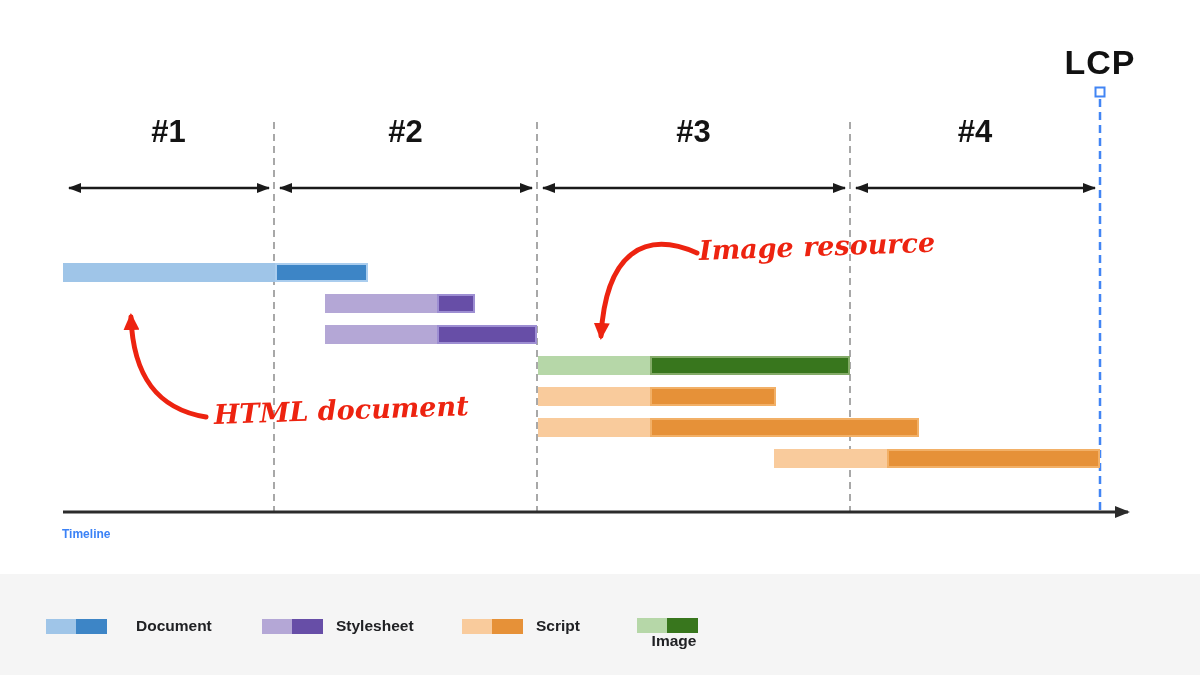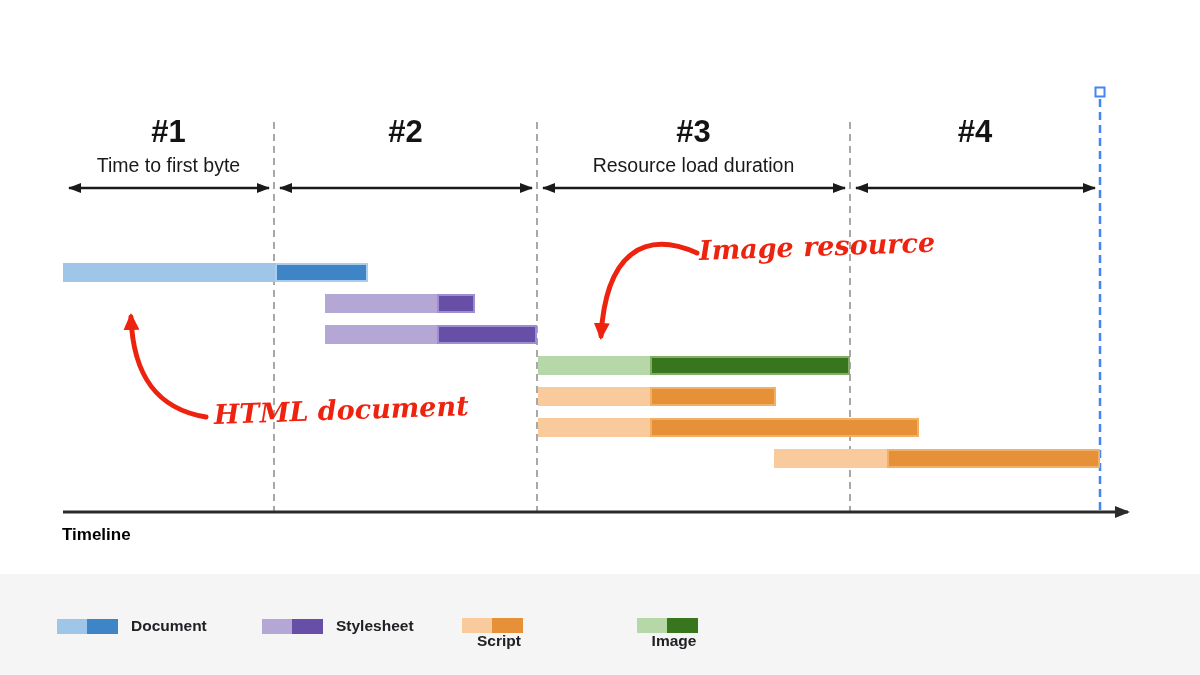--- a/index.html
+++ b/index.html
@@ -10,22 +10,22 @@
 
   .phase{position:absolute;top:116px;text-align:center;color:#141414;}
   .phase-num{font-size:31px;font-weight:700;line-height:32px;}
   .phase-label{font-size:19.5px;font-weight:500;line-height:20px;margin-top:7px;color:#1a1a1a;}
 
   .bar-seg{position:absolute;height:19px;box-sizing:border-box;}
 
   .lcp-label{position:absolute;left:1030px;top:43px;width:140px;text-align:center;
              font-size:34px;font-weight:800;letter-spacing:1px;color:#111;}
 
-  .timeline-label{position:absolute;left:62px;top:525px;font-size:17px;font-weight:700;
-                  line-height:19px;color:#000000;}
+  .timeline-label{position:absolute;left:62px;top:525px;font-size:12px;font-weight:700;
+                  line-height:19px;color:#3b82f6;}
 
   .annotation{position:absolute;white-space:nowrap;font-family:"DejaVu Serif",serif;
               font-style:italic;font-weight:bold;font-size:27px;line-height:32px;
               transform:rotate(-2deg);transform-origin:left center;}
   #ann-image{left:699px;top:235px;}
   #ann-html{left:214px;top:399px;}
 
   .legend-band{position:absolute;left:0;top:574px;width:1200px;height:101px;background:#f5f5f5;}
   .legend-item{position:absolute;top:44px;display:flex;align-items:center;}
   .legend-swatch{display:flex;height:15px;margin-right:13px;}
@@ -75,60 +75,59 @@
       <div class="bar-seg" style="left: 538px; top: 387px; width: 112px; height: 19px; background: rgb(249, 203, 156);"></div>
       <div class="bar-seg" style="left: 650px; top: 387px; width: 126px; height: 19px; background: rgb(230, 145, 56); border: 2px solid rgb(242, 176, 103);"></div>
       <div class="bar-seg" style="left: 538px; top: 418px; width: 112px; height: 19px; background: rgb(249, 203, 156);"></div>
       <div class="bar-seg" style="left: 650px; top: 418px; width: 269px; height: 19px; background: rgb(230, 145, 56); border: 2px solid rgb(242, 176, 103);"></div>
       <div class="bar-seg" style="left: 774px; top: 449px; width: 113px; height: 19px; background: rgb(249, 203, 156);"></div>
       <div class="bar-seg" style="left: 887px; top: 449px; width: 213px; height: 19px; background: rgb(230, 145, 56); border: 2px solid rgb(242, 176, 103);"></div>
     </div>
   <div class="layer" id="phases-layer">
       <div class="phase" style="left: 63px; width: 211px;">
         <div class="phase-num">#1</div>
-        <div class="phase-label">Time to first byte</div>
       </div>
       <div class="phase" style="left: 274px; width: 263px;">
         <div class="phase-num">#2</div>
       </div>
       <div class="phase" style="left: 537px; width: 313px;">
         <div class="phase-num">#3</div>
-        <div class="phase-label">Resource load duration</div>
       </div>
       <div class="phase" style="left: 850px; width: 250px;">
         <div class="phase-num">#4</div>
       </div>
     </div>
 
+  <div class="lcp-label">LCP</div>
   <div class="timeline-label">Timeline</div>
 
   <svg class="layer" id="svg-red" viewBox="0 0 1200 675">
       <path d="M 697 253 C 645 230, 606 252, 601 336" fill="none" stroke="#ed2310" stroke-width="5" stroke-linecap="round" marker-end="url(#ah-red)"></path>
       <path d="M 206 417 C 157 409, 133 376, 131 317" fill="none" stroke="#ed2310" stroke-width="5" stroke-linecap="round" marker-end="url(#ah-red)"></path>
     </svg>
 
   <div class="annotation" id="ann-image" style="color: rgb(237, 35, 16);">Image resource</div>
   <div class="annotation" id="ann-html" style="color: rgb(237, 35, 16);">HTML document</div>
 
   <div class="legend-band" id="legend-band">
-      <div class="legend-item" style="left: 57px;">
+      <div class="legend-item" style="left: 46px; gap: 16px;">
         <div class="legend-swatch">
           <div class="half" style="width: 30px; background: rgb(159, 197, 232);"></div>
           <div class="half" style="width: 31px; background: rgb(61, 133, 198);"></div>
         </div>
         <div class="legend-label">Document</div>
       </div>
       <div class="legend-item" style="left: 262px; align-items: flex-end;">
         <div class="legend-swatch">
           <div class="half" style="width: 30px; background: rgb(180, 167, 214);"></div>
           <div class="half" style="width: 31px; background: rgb(103, 78, 167);"></div>
         </div>
         <div class="legend-label">Stylesheet</div>
       </div>
-      <div class="legend-item" style="left: 462px; flex-direction: column;">
+      <div class="legend-item" style="left: 462px;">
         <div class="legend-swatch">
           <div class="half" style="width: 30px; background: rgb(249, 203, 156);"></div>
           <div class="half" style="width: 31px; background: rgb(230, 145, 56);"></div>
         </div>
         <div class="legend-label">Script</div>
       </div>
       <div class="legend-item" style="left: 637px; flex-direction: column;">
         <div class="legend-swatch">
           <div class="half" style="width: 30px; background: rgb(182, 215, 168);"></div>
           <div class="half" style="width: 31px; background: rgb(56, 118, 29);"></div>

